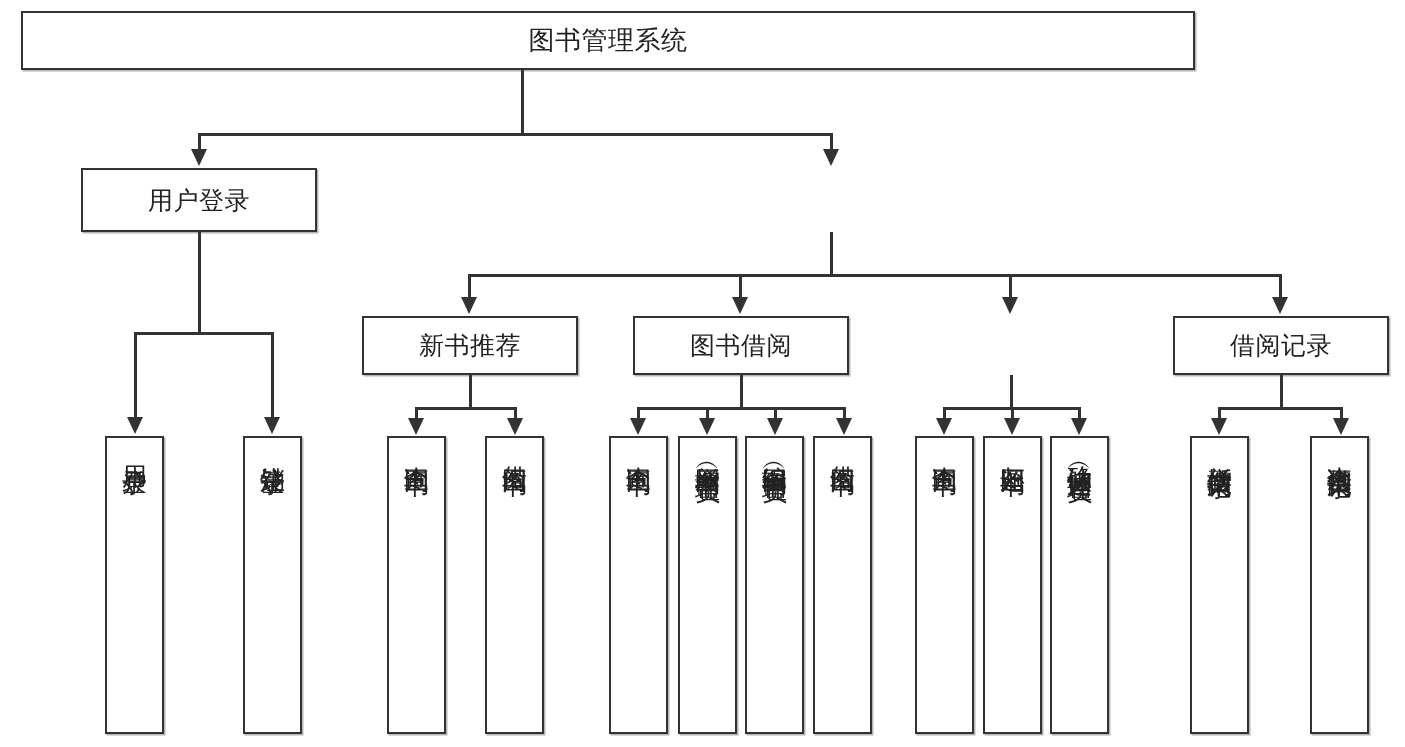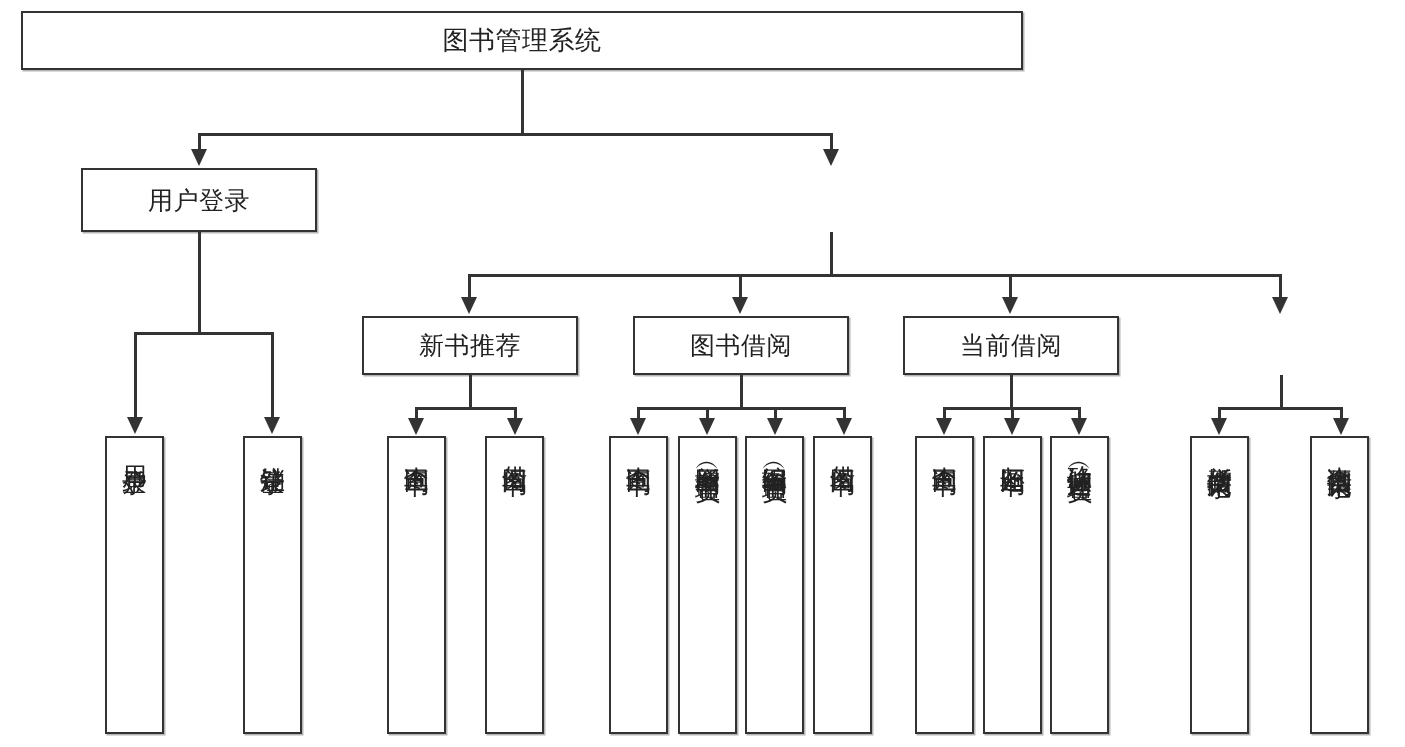--- a/index.html
+++ b/index.html
@@ -78,21 +78,21 @@
     font-size: 19px;
     white-space: nowrap;
     letter-spacing: 0.5px;
   }
 </style>
 </head>
 <body>
 
 <div id="canvas">
 
-  <div class="box root h" style="left:21px; top:11px; width:1002px; height:59px;">
+  <div class="box root h" style="left:21px; top:11px; width:1174px; height:59px;">
     <span class="label">图书管理系统</span>
   </div>
 
   <div class="line vline" style="left:521px; top:70px; width:2.5px; height:64px;"></div>
 
   <div class="line hline" style="left:198px; top:133px; width:635px; height:2.5px;"></div>
 
   <div class="line vline" style="left:198px; top:133px; width:2.5px; height:18px;"></div>
   <div class="arrow" style="left:191px; top:149px;"></div>
   <div class="line vline" style="left:830px; top:133px; width:2.5px; height:18px;"></div>
@@ -119,22 +119,22 @@
   <div class="arrow" style="left:1002px; top:297px;"></div>
   <div class="line vline" style="left:1279px; top:274px; width:2.5px; height:24px;"></div>
   <div class="arrow" style="left:1272px; top:297px;"></div>
 
   <div class="box h" style="left:362px; top:316px; width:216px; height:59px;">
     <span class="label">新书推荐</span>
   </div>
   <div class="box h" style="left:633px; top:316px; width:216px; height:59px;">
     <span class="label">图书借阅</span>
   </div>
-  <div class="box h" style="left:903px; top:316px; width:216px; height:59px;">
-    <span class="label">当前借阅</span>
+  <div class="box h" style="left:1173px; top:316px; width:216px; height:59px;">
+    <span class="label">借阅记录</span>
   </div>
 
   <div class="line vline" style="left:469px; top:375px; width:2.5px; height:34px;"></div>
   <div class="line hline" style="left:415px; top:407px; width:101px; height:2.5px;"></div>
   <div class="line vline" style="left:415px; top:407px; width:2.5px; height:12px;"></div>
   <div class="arrow" style="left:408px; top:418px;"></div>
   <div class="line vline" style="left:514px; top:407px; width:2.5px; height:12px;"></div>
   <div class="arrow" style="left:507px; top:418px;"></div>
 
   <div class="line vline" style="left:740px; top:375px; width:2.5px; height:34px;"></div>

